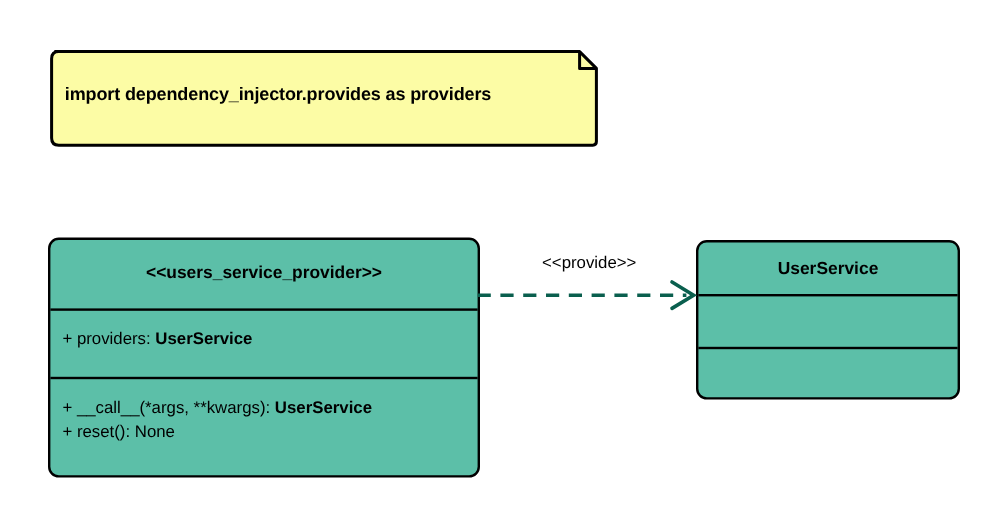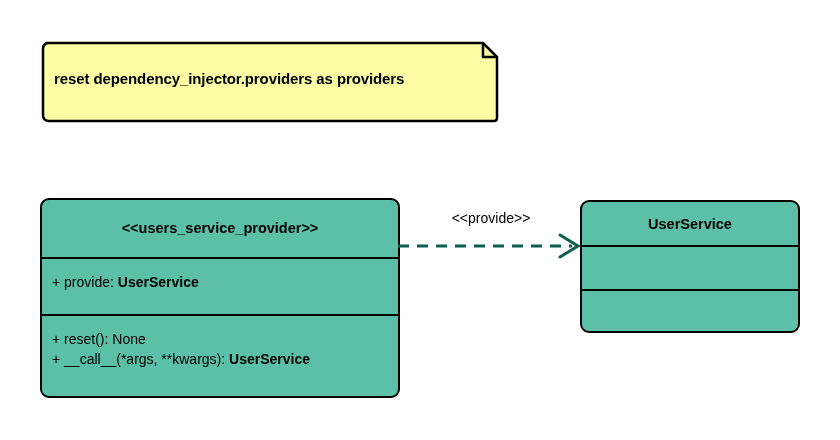--- a/index.html
+++ b/index.html
@@ -156,33 +156,33 @@
 </head>
 <body>
 
 <div class="note">
   <div class="note-shape">
     <svg width="460" height="84" viewBox="0 0 460 84">
       <path d="M 6 3 L 443 3 L 457 17 L 457 78 Q 457 81 454 81 L 9 81 Q 3 81 3 75 L 3 9 Q 3 3 9 3 Z" fill="#FCFCA5" stroke="#000000" stroke-width="2.5" stroke-linejoin="round"></path>
       <path d="M 443 3 L 443 17 L 457 17" fill="none" stroke="#000000" stroke-width="2.5" stroke-linejoin="round"></path>
     </svg>
   </div>
-  <div class="note-text">reset dependency_injector.providers as providers</div>
+  <div class="note-text">import dependency_injector.provides as providers</div>
 </div>
 
 <div class="uml-box" id="provider-box">
   <div class="uml-compartment comp-header">
     <div class="header-line">&lt;&lt;users_service_provider&gt;&gt;</div>
   </div>
   <div class="uml-compartment comp-attrs divider-top">
-    <div class="member"><span>+</span> <span>provide: </span><b>UserService</b></div>
+    <div class="member"><span>+</span> <span>providers: </span><b>UserService</b></div>
   </div>
   <div class="uml-compartment comp-methods divider-top">
+    <div class="member"><span>+</span> <span>__call__(*args, **kwargs): </span><b>UserService</b></div>
     <div class="member"><span>+</span> <span>reset(): None</span><b></b></div>
-    <div class="member"><span>+</span> <span>__call__(*args, **kwargs): </span><b>UserService</b></div>
   </div>
 </div>
 
 <div class="uml-box" id="userservice-box">
   <div class="uml-compartment comp-header">
     <div class="class-title">UserService</div>
   </div>
   <div class="uml-compartment comp-attrs divider-top"></div>
   <div class="uml-compartment comp-methods divider-top"></div>
 </div>

